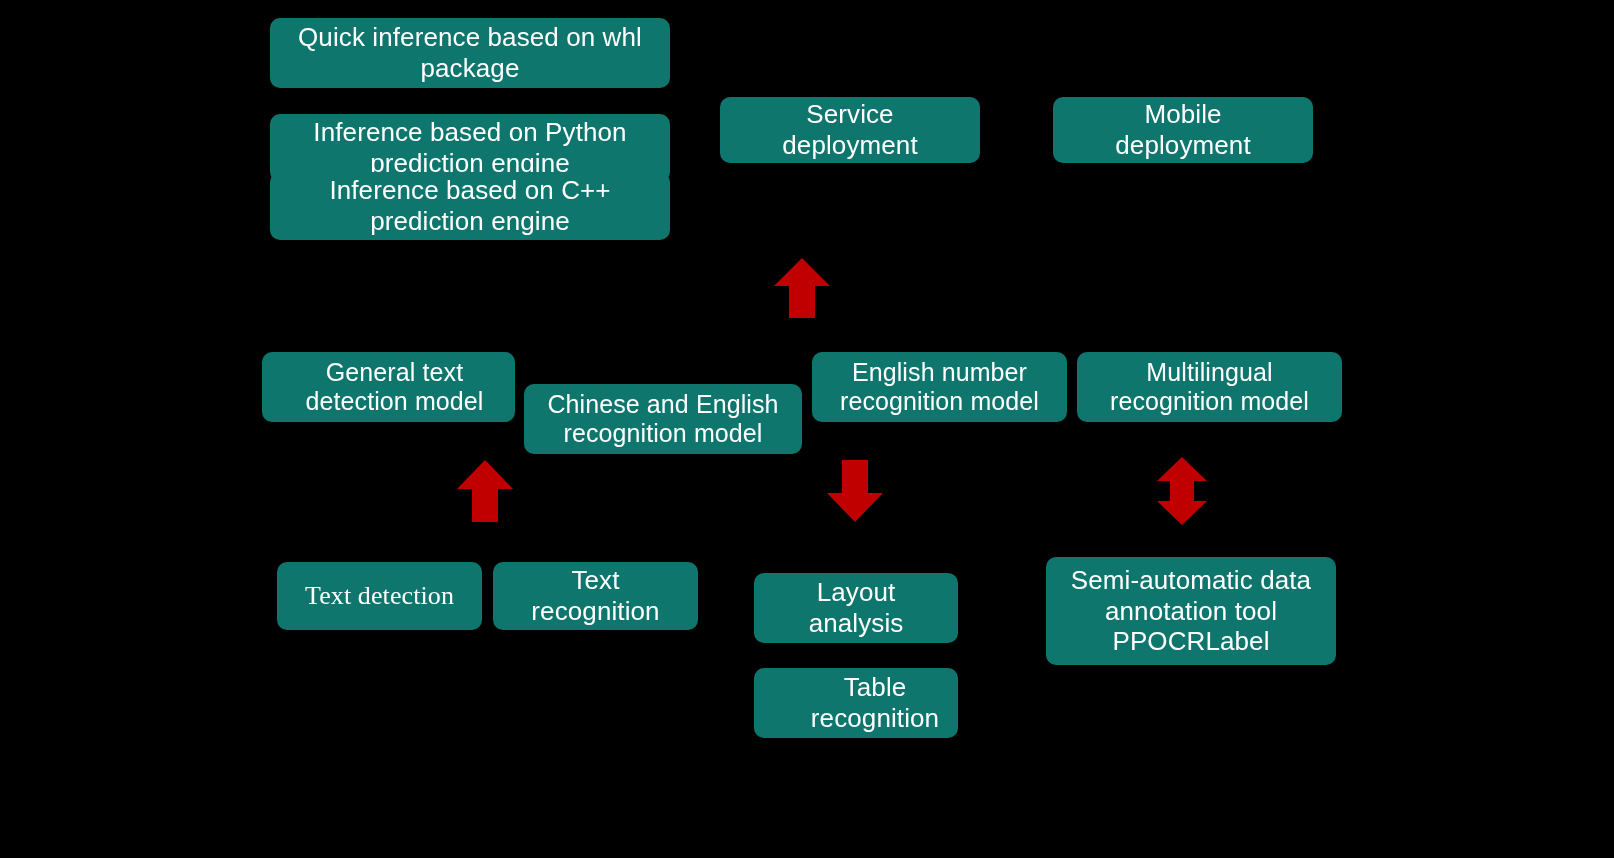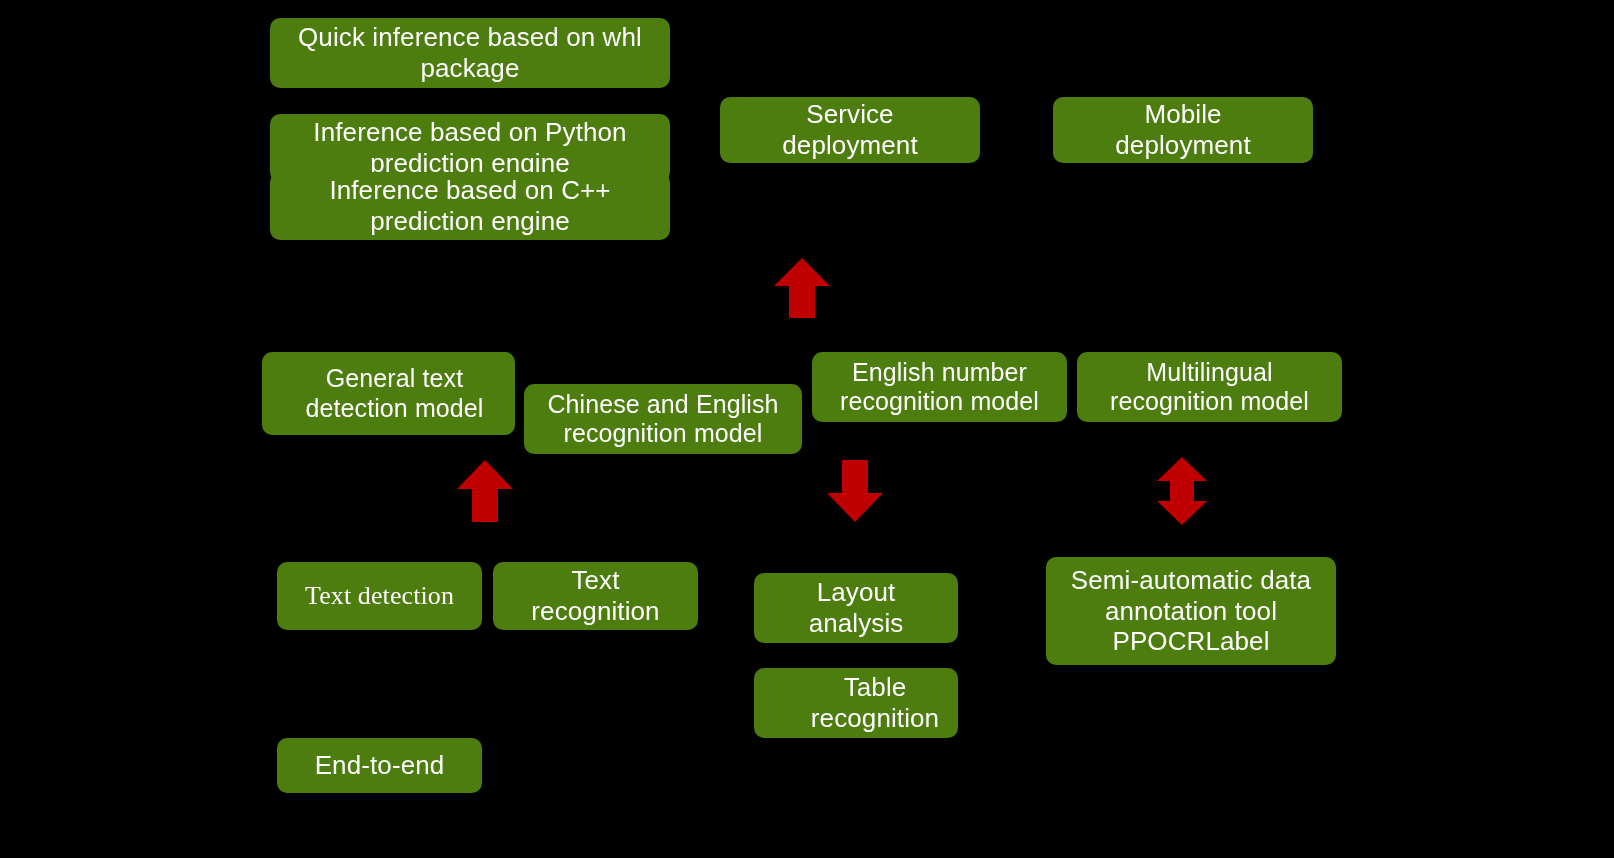--- a/index.html
+++ b/index.html
@@ -13,21 +13,21 @@
   }
   #canvas {
     position: relative;
     width: 1614px;
     height: 858px;
     background: #000000;
     overflow: hidden;
   }
   .node {
     position: absolute;
-    background: #4d7c0f;
+    background: #0f766e;
     border-radius: 10px;
     color: #ffffff;
     display: flex;
     align-items: center;
     justify-content: center;
     text-align: center;
     line-height: 1.18;
     box-sizing: border-box;
     padding: 2px 8px;
     white-space: pre-line;
@@ -59,21 +59,21 @@
 
   <div class="node s26" style="left:1053px; top:97px; width:260px; height:66px;">Mobile
 deployment</div>
 
   <div class="arrow" style="left:772px; top:258px; width:60px; height:60px;">
     <svg width="60" height="60" viewBox="0 0 60 60">
       <polygon points="30,0 58,28 43,28 43,60 17,60 17,28 2,28" fill="#C00000"></polygon>
     </svg>
   </div>
 
-  <div class="node s25" style="left:262px; top:352px; width:253px; height:83px;padding-left:20px;">General text
+  <div class="node s25" style="left:262px; top:352px; width:253px; height:70px;padding-left:20px;">General text
 detection model</div>
 
   <div class="node s25" style="left:524px; top:352px; width:278px; height:70px;margin-top:32px;">Chinese and English
 recognition model</div>
 
   <div class="node s25" style="left:812px; top:352px; width:255px; height:70px;">English number
 recognition model</div>
 
   <div class="node s25" style="left:1077px; top:352px; width:265px; height:70px;">Multilingual
 recognition model</div>
@@ -94,21 +94,20 @@
     <svg width="54" height="68" viewBox="0 0 54 68">
       <polygon points="27,0 52,24 39,24 39,44 52,44 27,68 2,44 15,44 15,24 2,24" fill="#C00000"></polygon>
     </svg>
   </div>
 
   <div class="node s26" style="left:277px; top:562px; width:205px; height:68px;font-family:Liberation Serif, serif;">Text detection</div>
 
   <div class="node s26" style="left:493px; top:562px; width:205px; height:68px;">Text
 recognition</div>
 
-  <div class="node s26" style="left:277px; top:738px; width:205px; height:55px;">End-to-end</div>
 
   <div class="node s26" style="left:754px; top:573px; width:204px; height:70px;">Layout
 analysis</div>
 
   <div class="node s26" style="left:754px; top:668px; width:204px; height:70px;padding-left:46px;">Table
 recognition</div>
 
   <div class="node s26" style="left:1046px; top:557px; width:290px; height:108px;">Semi-automatic data
 annotation tool
 PPOCRLabel</div>

